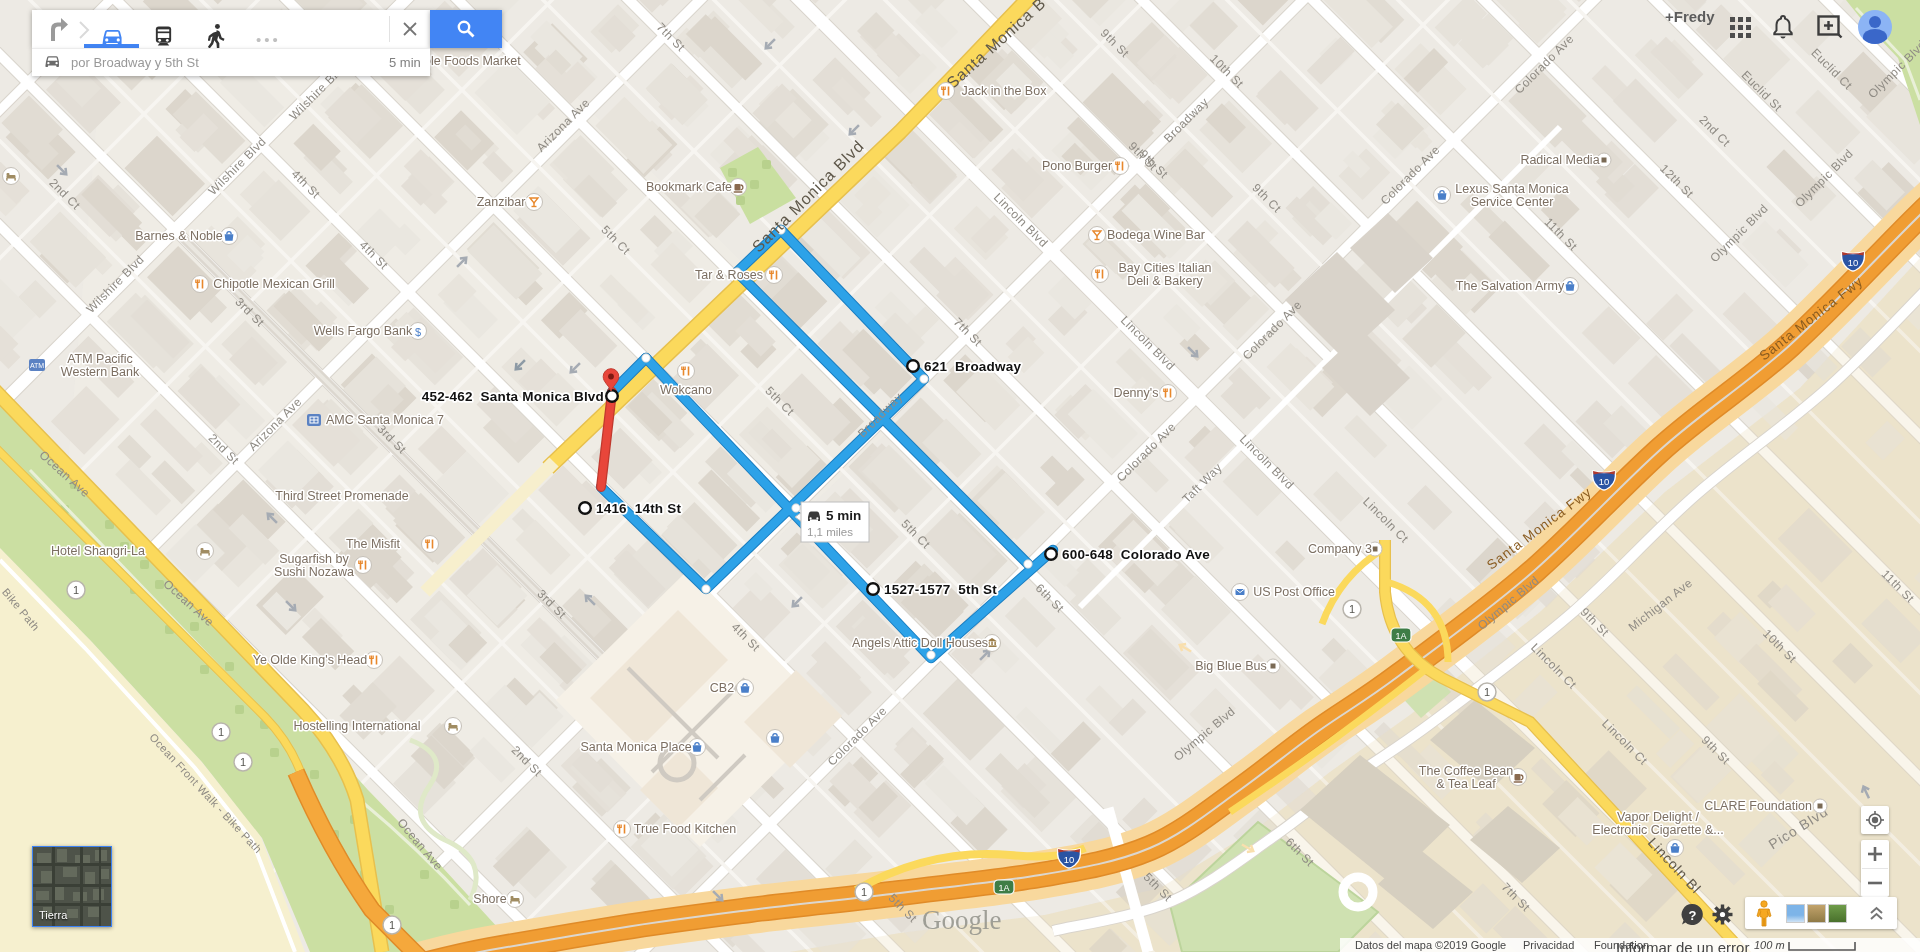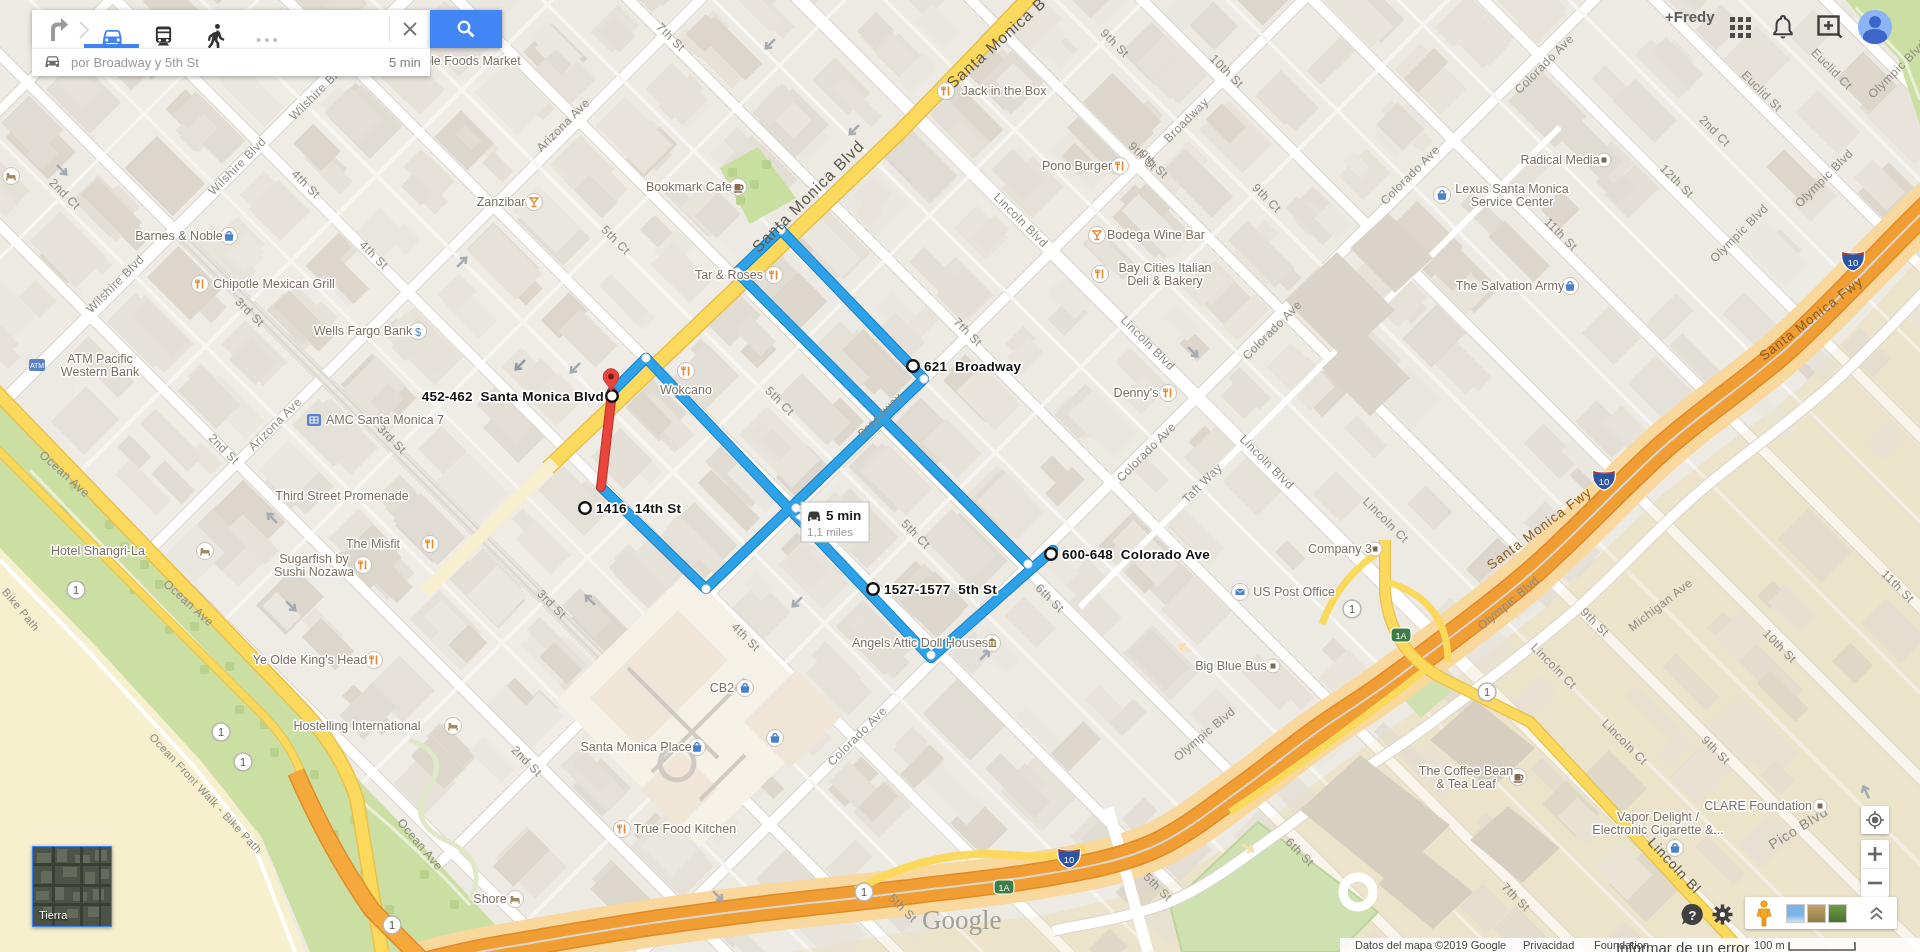--- a/index.html
+++ b/index.html
@@ -1770,21 +1770,21 @@
       </g>
     </g>
     <circle cx="11.5" cy="11.5" r="2.6" fill="#fff"></circle>
   </svg>
 
 <div style="position:absolute;left:1340px;top:938px;width:580px;height:14px;background:rgba(255,255,255,.85);"></div>
 <div style="position:absolute;left:1355px;top:939px;font-size:11px;color:#454545;">Datos del mapa ©2019 Google</div>
 <div style="position:absolute;left:1523px;top:939px;font-size:11px;color:#454545;">Privacidad</div>
 <div style="position:absolute;left:1594px;top:939px;font-size:11px;color:#454545;">Foundation</div>
 <div style="position:absolute;left:1616px;top:939px;font-size:15px;color:#454545;">Informar de un error</div>
-<div style="position:absolute;left:1754px;top:939px;font-size:11px;color:#454545;">100 m</div>
+<div style="position:absolute;left:1754px;top:939px;font-size:11px;color:#454545;font-style:italic;">100 m</div>
 <svg style="position:absolute;left:1788px;top:941px;" width="68" height="10" viewBox="0 0 68 10">
     <path d="M 1,1 L 1,9 L 67,9 L 67,1" fill="none" stroke="#565656" stroke-width="1.6"></path>
   </svg>
 
 <div style="position:absolute;left:32px;top:846px;width:78px;height:79px;background:#15803d;border:1px solid #3b82f6;box-shadow:0 1px 4px rgba(0,0,0,.4);overflow:hidden;">
  <svg width="78" height="79">
       <rect width="78" height="79" fill="#4e5349"></rect>
  <g fill="#646a5c">
         <rect x="4" y="6" width="14" height="10"></rect>
         <rect x="24" y="2" width="10" height="13"></rect>

